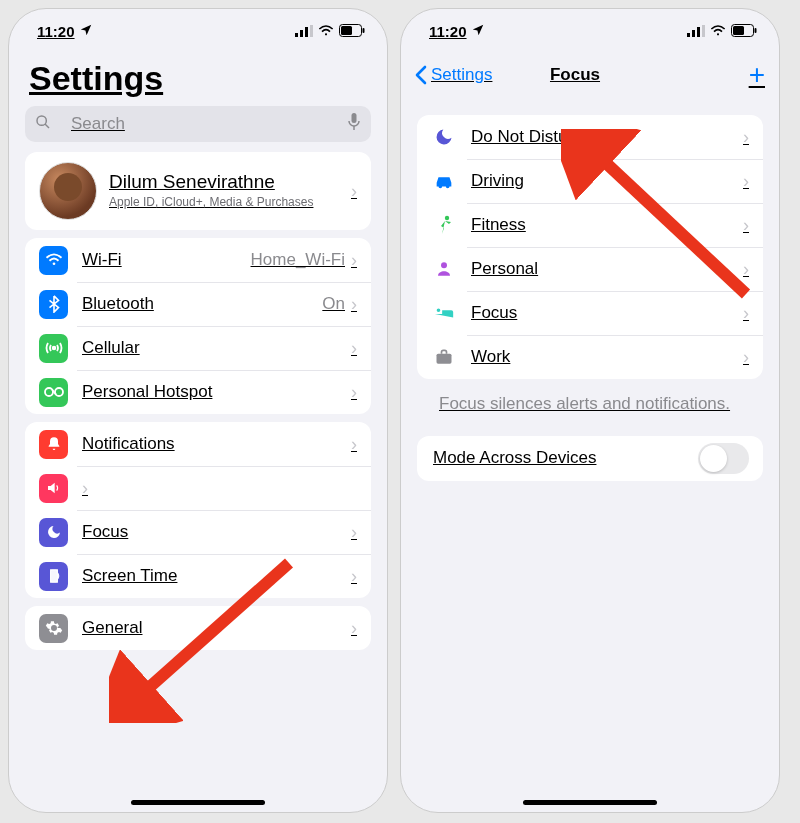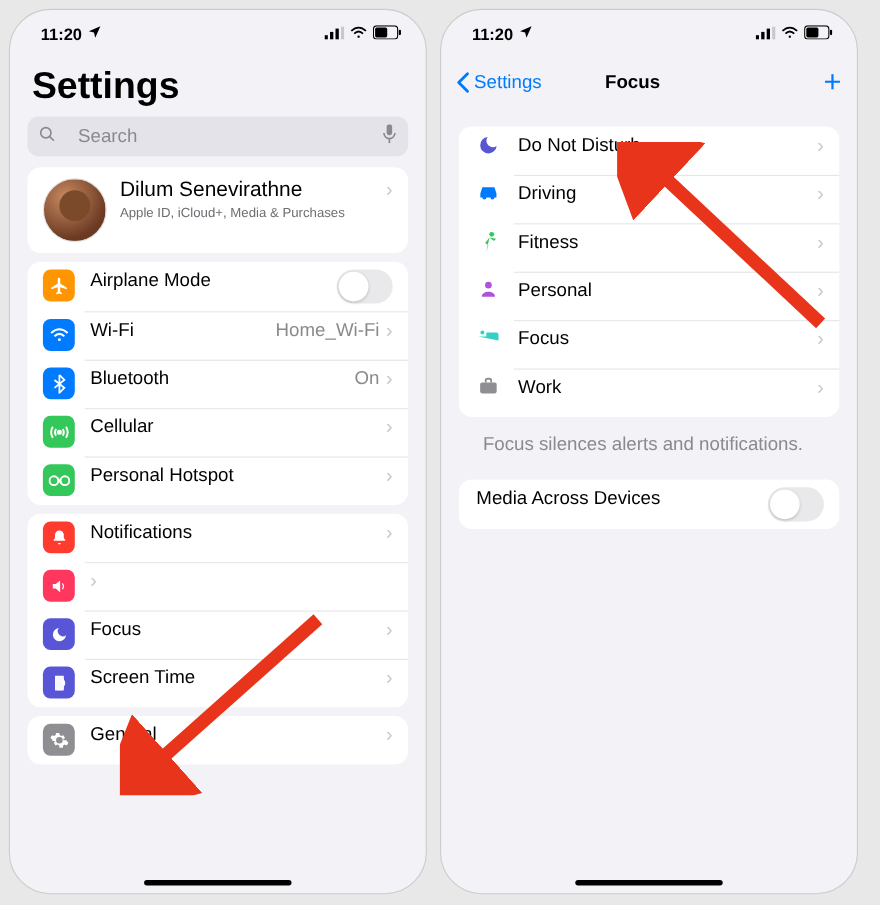--- a/index.html
+++ b/index.html
@@ -16,20 +16,21 @@
   .phone {
     width: 380px;
     height: 805px;
     background: #f2f2f7;
     border-radius: 38px;
     border: 1px solid #ccc;
     overflow: hidden;
     position: relative;
     display: flex;
     flex-direction: column;
+    text-decoration: underline;
   }
   .statusbar {
     height: 44px;
     display: flex;
     align-items: center;
     justify-content: space-between;
     padding: 0 22px 0 28px;
     font-size: 15px;
     font-weight: 600;
   }
@@ -53,21 +54,21 @@
     gap: 20px;
   }
   .searchbar .spacer { flex: 1; }
   .group {
     background: #fff;
     border-radius: 12px;
     margin: 8px 16px;
   }
   .row {
     display: flex;
-    align-items: flex-start;
+    align-items: center;
     min-height: 44px;
     padding: 7px 14px;
     position: relative;
   }
   .row + .row::before {
     content: "";
     position: absolute;
     top: 0;
     left: 52px;
     right: 0;
@@ -222,29 +223,20 @@
         <div class="profile-text">
           <div class="profile-name">Dilum Senevirathne</div>
           <div class="profile-sub">Apple ID, iCloud+, Media &amp; Purchases</div>
         </div>
         <span class="chevron">›</span>
       </div>
     </div>
 
     <div class="group">
       <div class="row">
-        <div class="icon-box" style="background:#ff9500">
-            <svg width="18" height="18" viewBox="0 0 24 24" fill="#fff">
-              <path d="M21 16v-2l-8-5V3.5a1.5 1.5 0 0 0-3 0V9l-8 5v2l8-2.5V19l-2 1.5V22l3.5-1 3.5 1v-1.5L13 19v-5.5l8 2.5z"></path>
-            </svg>
-          </div>
-        <span class="label">Airplane Mode</span>
-        <div class="toggle"></div>
-      </div>
-      <div class="row">
         <div class="icon-box" style="background:#007aff">
             <svg width="18" height="14" viewBox="0 0 24 18" fill="none" stroke="#fff" stroke-width="2.4">
               <path d="M2 6 Q12 -3 22 6"></path>
               <path d="M6 10 Q12 4 18 10"></path>
               <circle cx="12" cy="14" r="1.8" fill="#fff" stroke="none"></circle>
             </svg>
           </div>
         <span class="label">Wi-Fi</span>
         <span class="value">Home_Wi-Fi</span>
         <span class="chevron">›</span>
@@ -445,21 +437,21 @@
           </div>
         <span class="label">Work</span>
         <span class="chevron">›</span>
       </div>
     </div>
 
     <div class="footer-text">Focus silences alerts and notifications.</div>
 
     <div class="group" style="margin-top:16px">
       <div class="row">
-        <span class="label" style="margin-left:2px">Media Across Devices</span>
+        <span class="label" style="margin-left:2px">Mode Across Devices</span>
         <div class="toggle"></div>
       </div>
     </div>
 
 
     <div class="arrow" style="left:160px; top:32px;">
       <svg width="200" height="180" viewBox="0 0 200 180">
         <defs>
             <marker id="ah2" markerWidth="8" markerHeight="8" refX="2" refY="4" orient="auto">
               <path d="M0 0 L8 4 L0 8 Z" fill="#e9341c"></path>

